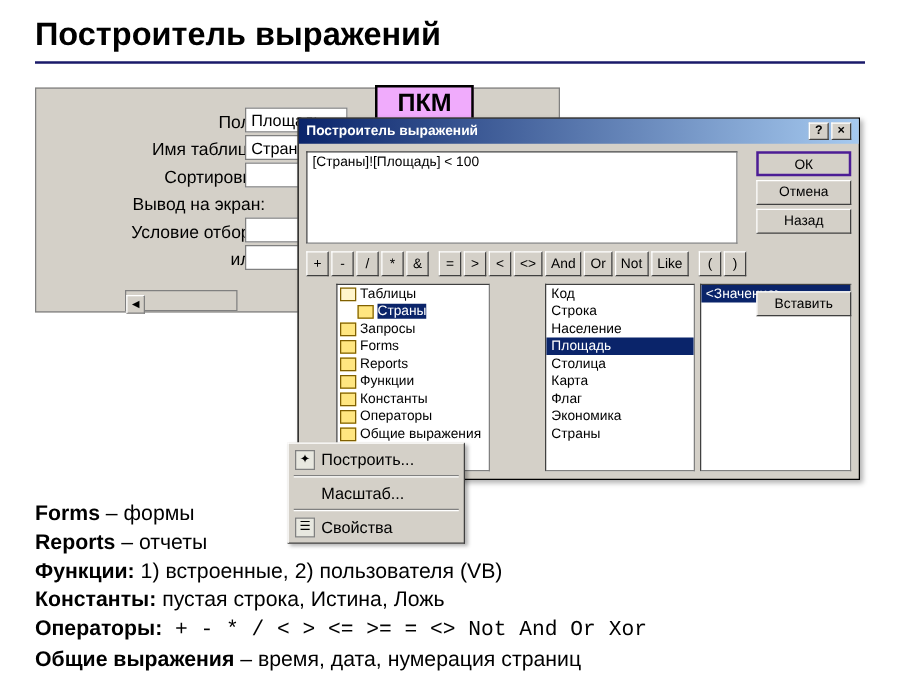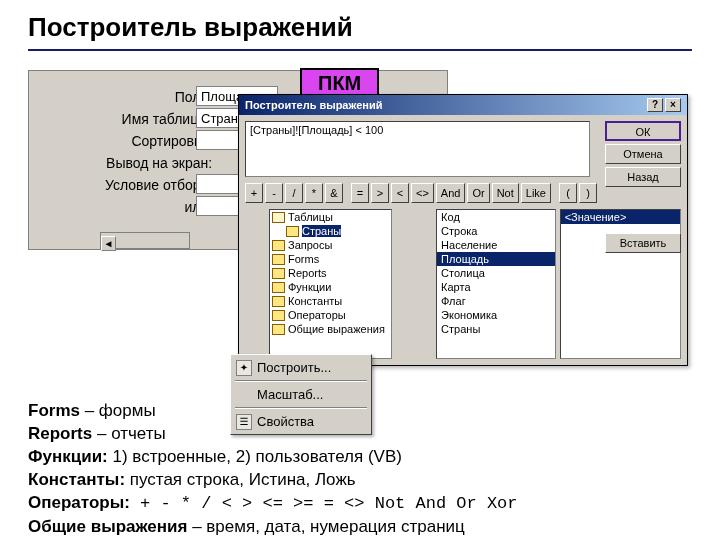--- a/index.html
+++ b/index.html
@@ -64,21 +64,21 @@
     display: inline-block;
     text-align: center;
     font-size: 10px;
     line-height: 13px;
   }
   
   .pkm-box {
     position: absolute;
     left: 300px; top: 68px;
     border: 2px solid #000;
-    background: #d946ef;
+    background: #f0abfc;
     padding: 2px 16px;
     font-weight: bold;
     font-size: 20px;
   }
   
   .eb-dialog {
     position: absolute;
     left: 238px; top: 94px;
     width: 450px;
     background: #d4d0c8;
@@ -104,21 +104,21 @@
     border-right-color: #404040;
     border-bottom-color: #404040;
     color: #000;
     font-size: 10px;
     text-align: center;
     line-height: 12px;
     font-weight: bold;
   }
   .eb-body { position: relative; padding: 6px; }
   .eb-expr {
-    width: 345px; height: 56px;
+    width: 345px; height: 74px;
     background: #fff;
     border: 1px solid #808080;
     border-top-color: #404040;
     border-left-color: #404040;
     font-size: 11px;
     padding: 2px 4px;
   }
   .eb-btn-col {
     position: absolute;
     right: 6px; top: 6px;

